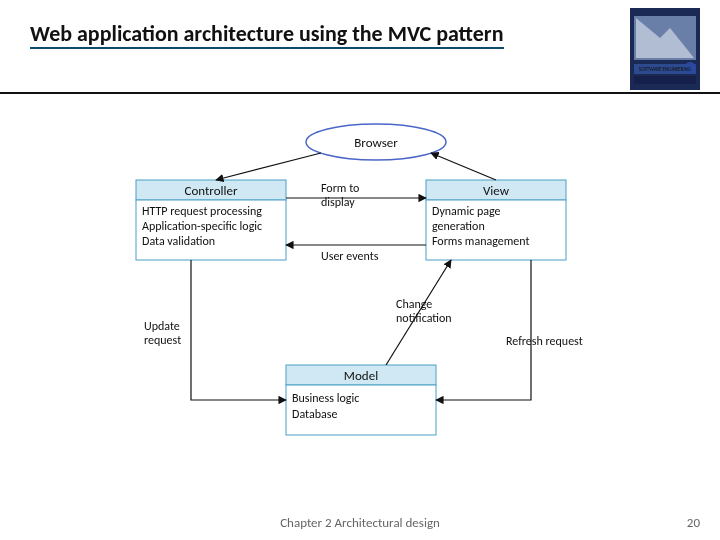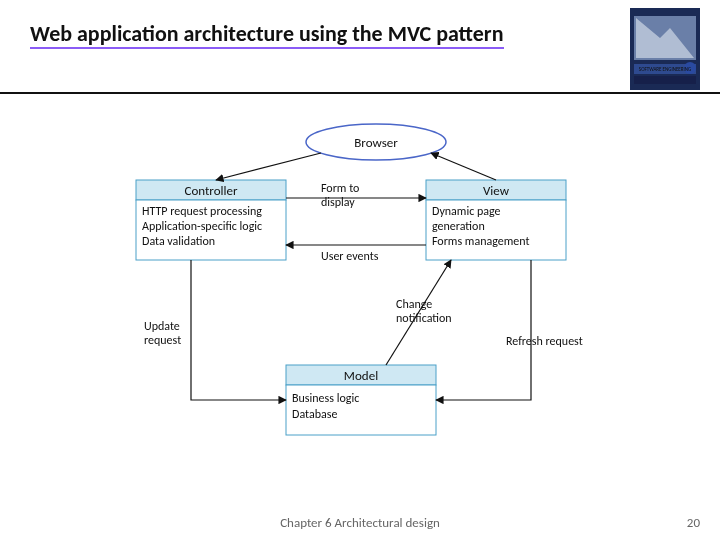--- a/index.html
+++ b/index.html
@@ -1,18 +1,18 @@
 <!DOCTYPE html>
 <html><head>
 <meta charset="utf-8">
 <style>
   html,body{margin:0;padding:0;width:720px;height:540px;background:#fff;font-family:Calibri,Arial,sans-serif;color:#111;}
   .slide{position:relative;width:720px;height:540px;}
   .title{position:absolute;left:30px;top:20px;width:520px;font-size:22px;font-weight:700;}
-  .title span{border-bottom:2px solid #8b5cf6;text-align:right;}
+  .title span{border-bottom:2px solid #0c4a6e;text-align:right;}
   .hr{position:absolute;left:0;top:92px;width:720px;height:0;border-top:2px solid #111;}
   .bookimg{position:absolute;right:20px;top:8px;width:70px;height:82px;}
   .footer{position:absolute;left:0;bottom:10px;width:720px;text-align:center;font-size:13px;color:#666;}
   .pagenum{position:absolute;right:20px;bottom:10px;font-size:13px;color:#666;margin-left:12px;}
   .diagram{position:absolute;left:96px;top:120px;width:560px;height:360px;}
   .diagram svg{overflow:visible;}
   .boxTitleFill{fill:#cfe8f3;stroke:#4aa0c8;stroke-width:1;}
   .boxBody{fill:#fff;stroke:#4aa0c8;stroke-width:1;}
   .ellipse{fill:#fff;stroke:#4a66c8;stroke-width:1.5;}
   text{font-family:Calibri,Arial,sans-serif;fill:#111;}
@@ -95,15 +95,15 @@
 
       <line x1="290" y1="245" x2="355" y2="140" marker-end="url(#arr)"></line>
       <text class="t12" x="300" y="188">Change</text>
       <text class="t12" x="300" y="202">notification</text>
 
       <polyline points="435,140 435,280 340,280" fill="none" stroke="#111" stroke-width="1.2" marker-end="url(#arr)"></polyline>
       <text class="t12" x="410" y="225">Refresh request</text>
     </svg>
   </div>
 
-  <div class="footer">Chapter 6 Architectural design</div>
+  <div class="footer">Chapter 2 Architectural design</div>
   <div class="pagenum">20</div>
 </div>
 
 </body></html>

